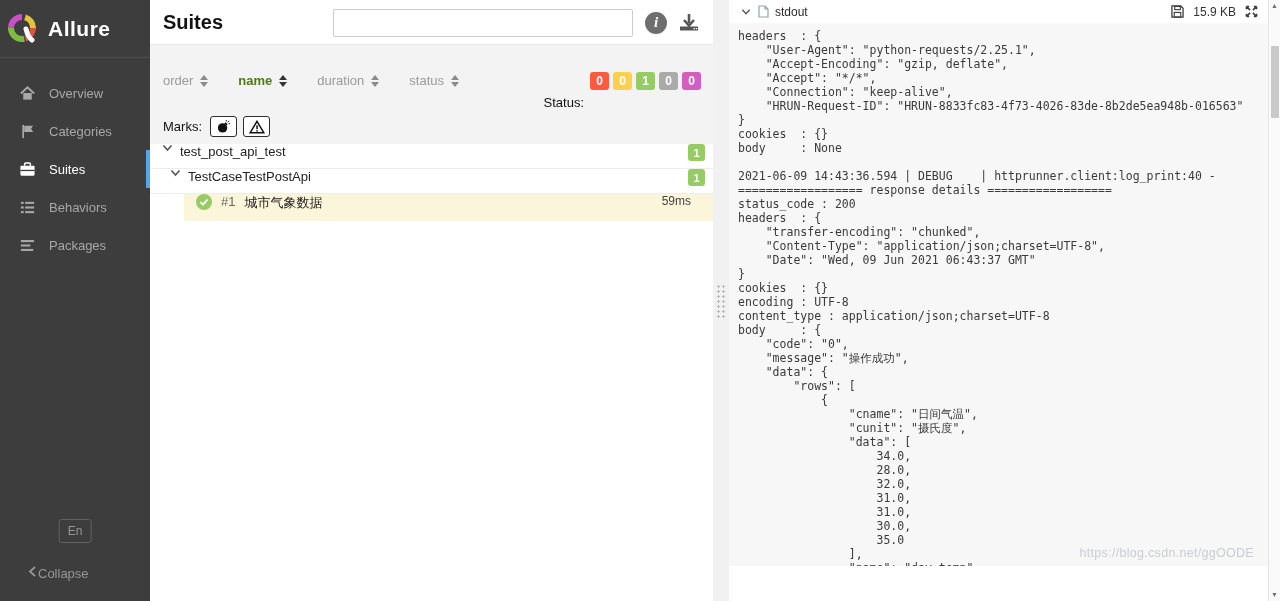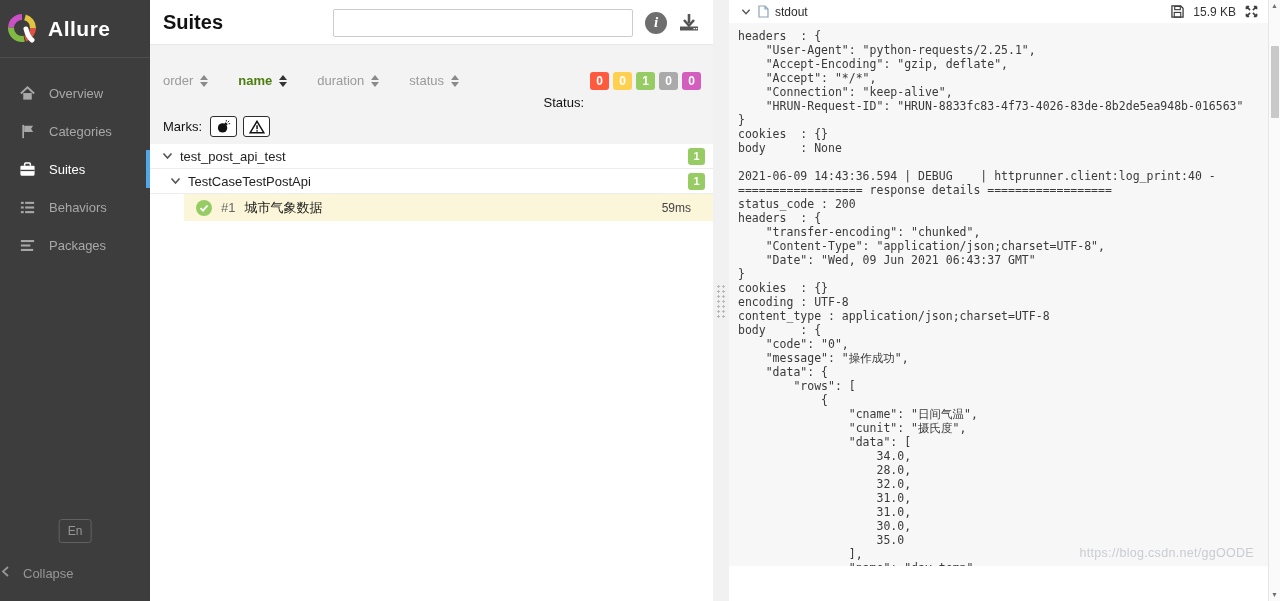--- a/index.html
+++ b/index.html
@@ -16,21 +16,21 @@
   .nav { margin-top:16px; }
   .nav-item { position:relative; display:flex; align-items:center; gap:13px;
               height:38px; padding-left:18px; color:#a8a8a8; font-size:13px; cursor:pointer; }
   .nav-item .nicon { width:18px; height:18px; flex:none; display:flex; align-items:center; justify-content:center; }
   .nav-item.active { color:#fff; }
   .nav-item.active .accent-bar { position:absolute; right:0; top:0; width:4px; height:100%; background:#51a7e8; }
   .lang-btn { position:absolute; bottom:58px; left:50%; transform:translateX(-50%);
               border:1px solid #616161; border-radius:3px; color:#969696; font-size:12px;
               padding:4px 8px; cursor:pointer; }
   .collapse-row { position:absolute; bottom:20px; left:0; width:100%; display:flex;
-                  align-items:center; gap:12px; padding-left:0; color:#969696; font-size:13px; cursor:pointer;margin-top:31px; }
+                  align-items:center; gap:0; padding-left:27px; color:#969696; font-size:13px; cursor:pointer;margin-top:31px; }
 
   
   .middle { width:563px; height:601px; background:#fff; flex:none; display:flex; flex-direction:column; }
   .mid-header { display:flex; align-items:center; padding:7px 12px 6px 13px; height:44px; }
   .page-title { font-size:20px; font-weight:bold; color:#121212; }
   .search-input { margin-left:auto; width:300px; height:28px; border:1px solid #ccc;
                   border-radius:2px; font-size:13px; padding:0 8px; outline:none; }
   .hdr-icons { display:flex; align-items:center; gap:10px; margin-left:12px; }
   .info-circle { width:22px; height:22px; border-radius:50%; background:#6e6e6e; color:#fff;
                  display:flex; align-items:center; justify-content:center;
@@ -53,21 +53,21 @@
   .badge { min-width:19px; height:18px; padding:0 5px; border-radius:3px; color:#fff;
            font-size:12px; font-weight:bold; display:flex; align-items:center; justify-content:center; cursor:pointer; }
   .b-failed{background:#fd5a3e;} .b-broken{background:#ffd050;} .b-passed{background:#97cc64;}
   .b-skipped{background:#aaaaaa;} .b-unknown{background:#d35ebe;}
   .marks-row { display:flex; align-items:center; gap:6px; margin-top:6px; }
   .marks-label { font-size:13px; color:#111; margin-right:2px; }
   .mark-btn { width:27px; height:21px; background:#fff; border:1px solid #2d2d2d; border-radius:3px;
               display:flex; align-items:center; justify-content:center; cursor:pointer; color:#111; }
 
   .tree { flex:1; overflow:hidden; }
-  .tree-row { display:flex; align-items:center; font-size:13px; color:#222;
+  .tree-row { display:flex; font-size:13px; color:#222;
               border-bottom:1px solid #ededed; cursor:pointer; }
   .tree-row .twist { display:flex; color:#555; margin-right:7px; }
   .row-group { height:25px; padding-left:12px; }
   .row-group.lvl1 { padding-left:20px; }
   .count-badge { margin-left:auto; margin-right:8px; width:17px; height:17px; border-radius:3px;
                  background:#97cc64; color:#fff; font-size:11px; font-weight:bold;
                  display:flex; align-items:center; justify-content:center; }
   .row-leaf { height:27px; margin-left:34px; padding-left:12px; background:#fbf6d9; border-bottom:none; }
   .status-dot { width:16px; height:16px; flex:none; margin-right:9px; }
   .leaf-num { color:#666; margin-right:9px; }

